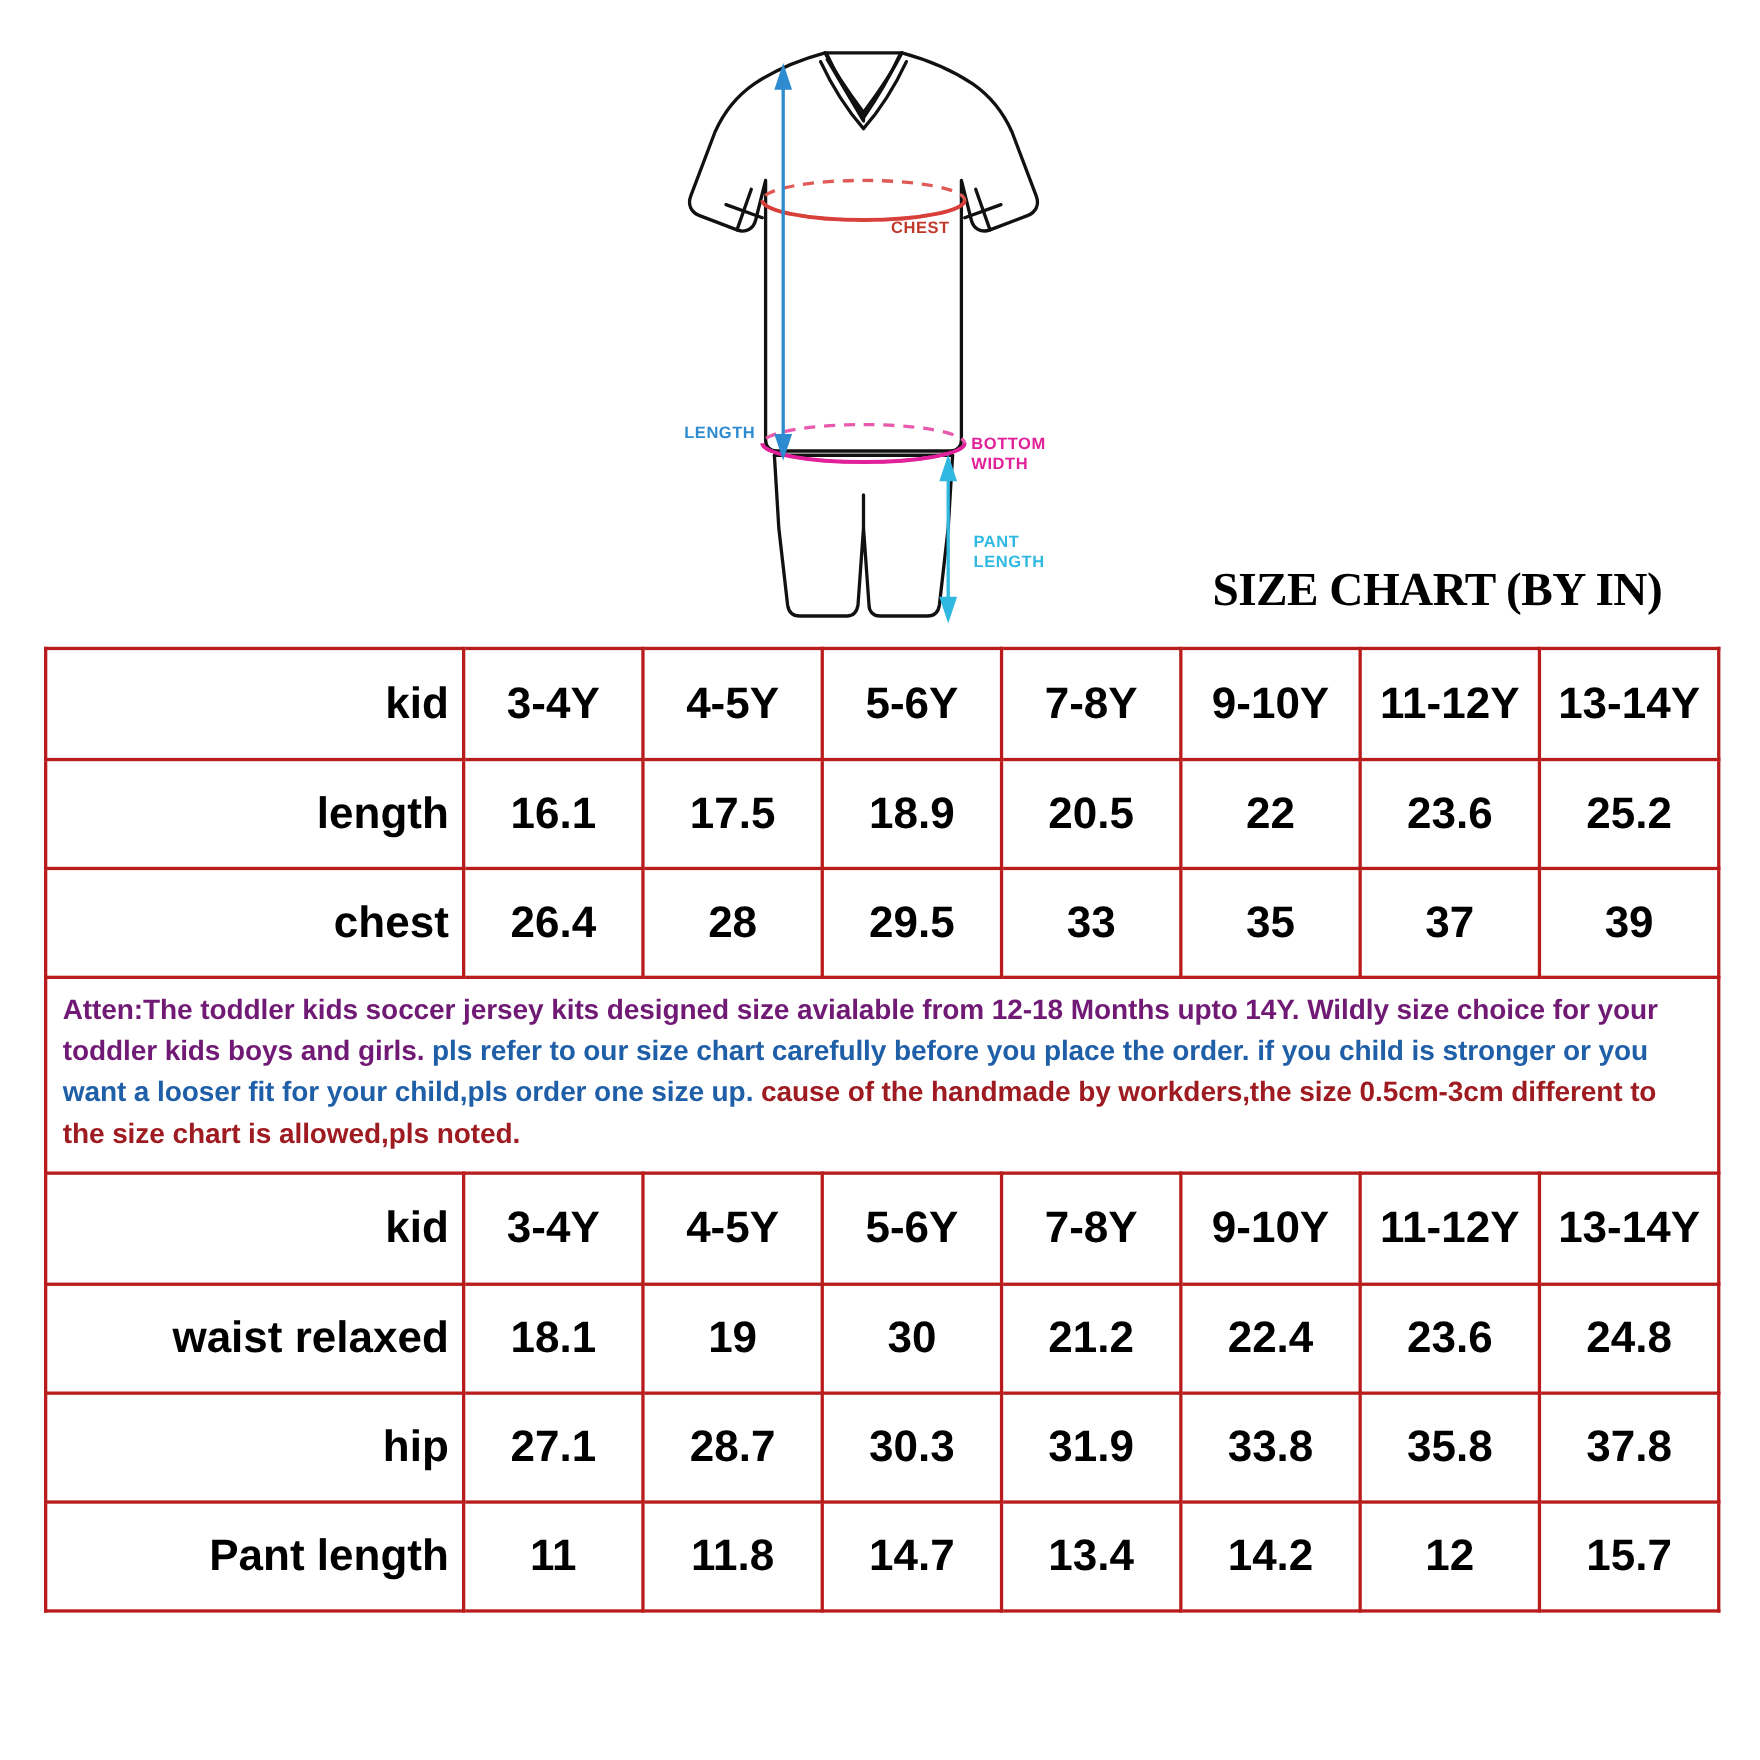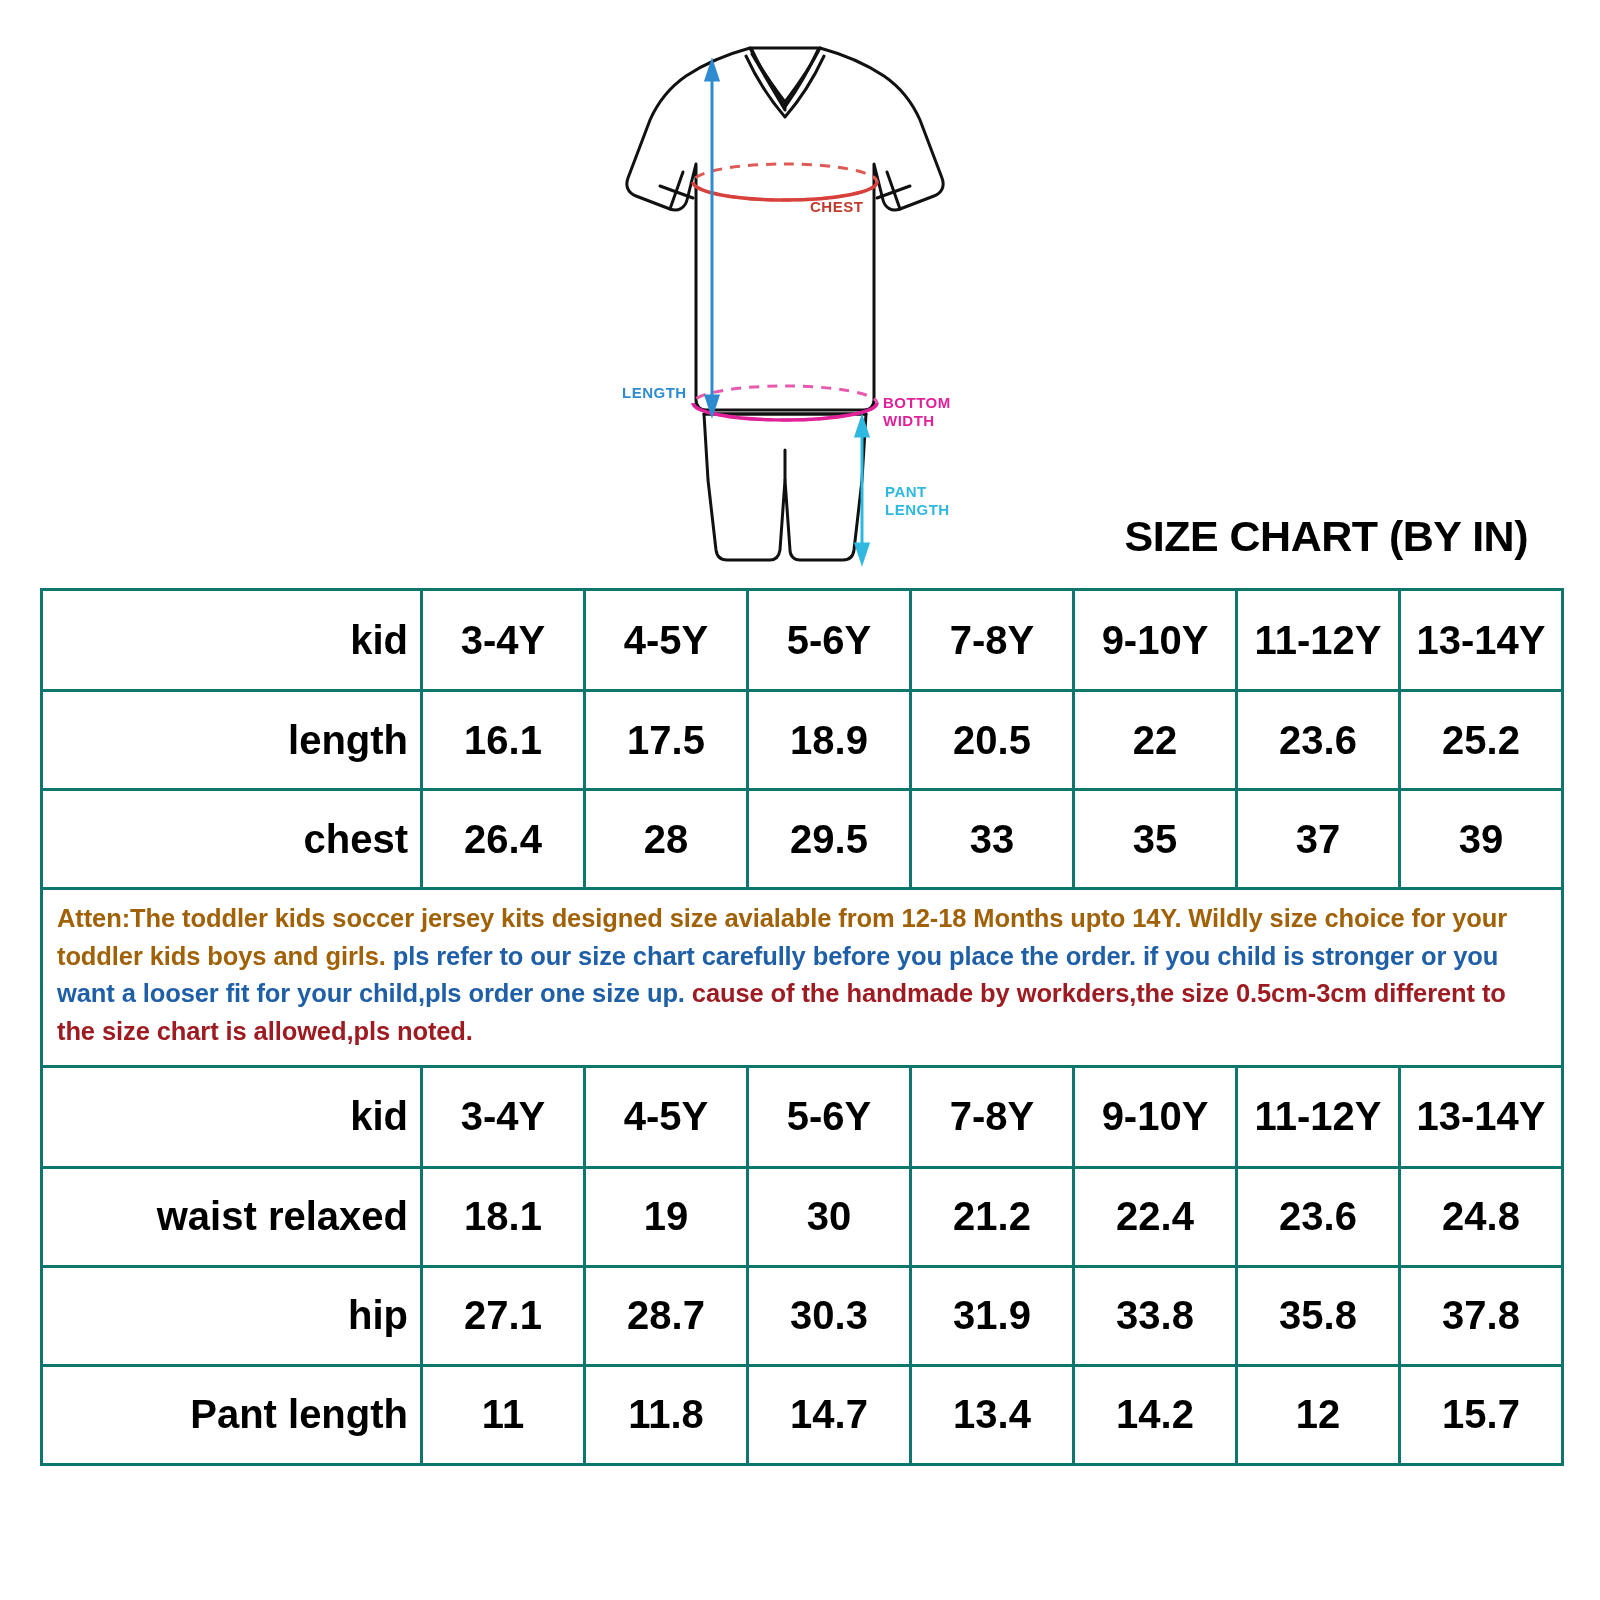--- a/index.html
+++ b/index.html
@@ -37,43 +37,43 @@
 
   .label-text {
     font-family: "Liberation Sans", sans-serif;
     font-weight: bold;
     font-size: 15px;
     letter-spacing: 0.5px;
   }
 
   .chart-title {
     position: absolute;
-    right: 32px;
+    right: 49px;
     top: 512px;
-    font-family: Liberation Sans, sans-serif;
+    font-family: Liberation Serif, serif;
     font-weight: bold;
     font-size: 43px;
     letter-spacing: -0.5px;
     white-space: nowrap;
   }
 
   
   .table-wrap {
     position: absolute;
     left: 40px;
     top: 588px;
     width: 1520px;
   }
   table.size {
     border-collapse: collapse;
     width: 1520px;
     table-layout: fixed;
   }
   table.size td {
-    border: 3px solid #0f766e;
+    border: 3px solid #b91c1c;
     text-align: center;
     vertical-align: middle;
     font-family: "Liberation Sans", sans-serif;
     font-weight: bold;
   }
   .rowlabel {
     text-align: right !important;
     padding-right: 12px;
     font-size: 46px;
     white-space: nowrap;
@@ -95,21 +95,21 @@
     text-align: left !important;
   }
   .note-p {
     font-family: "Liberation Sans", sans-serif;
     font-weight: bold;
     font-size: 25.5px;
     line-height: 1.48;
     margin: 0;
     letter-spacing: -0.1px;
   }
-  .seg-black { color: #a16207; }
+  .seg-black { color: #701a75; }
   .seg-blue  { color: #1f5fa8; }
   .seg-red   { color: #9e1b21; }
 
   .note-bottom {
     position: absolute;
     right: 40px;
     bottom: 10px;
     font-family: "Liberation Sans", sans-serif;
     font-weight: bold;
     font-size: 42px;

